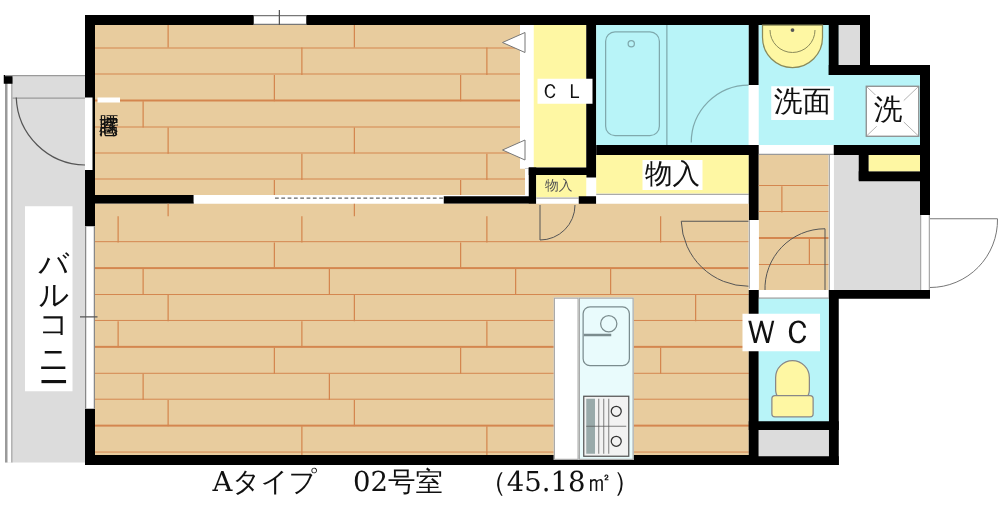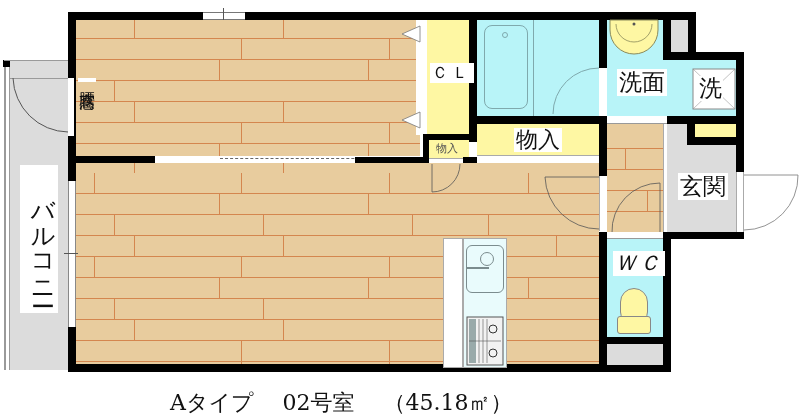--- a/index.html
+++ b/index.html
@@ -201,37 +201,36 @@
   <svg style="left:612px;top:183px;" width="50" height="52">
     <path d="M48 0 A 48 48 0 0 0 0 50" fill="none" stroke="#555" stroke-width="0.8"></path>
     <line x1="48" y1="0" x2="48" y2="50" stroke="#555" stroke-width="0.8"></line>
   </svg>
 
   <div class="abs gray" style="left:667px;top:124px;width:69px;height:112px;"></div>
   <div class="abs white" style="left:663px;top:124px;width:4px;height:112px;border-left:1px solid #aaa;"></div>
   <div class="abs wall" style="left:687px;top:116px;width:8px;height:28px;"></div>
   <div class="abs wall" style="left:687px;top:137px;width:57px;height:8px;"></div>
   <div class="abs yellow" style="left:695px;top:124px;width:41px;height:13px;"></div>
-  <div class="label" style="left:678px;top:173px;font-size:23px;padding:2px 2px;">玄関</div>
   <div class="abs white" style="left:736px;top:172px;width:8px;height:60px;border-left:1px solid #aaa;border-right:1px solid #aaa;"></div>
   <svg style="left:744px;top:174px;" width="56" height="58">
     <line x1="0" y1="1" x2="54" y2="1" stroke="#777" stroke-width="0.8"></line>
     <path d="M54 1 A 54 54 0 0 1 0 56" fill="none" stroke="#777" stroke-width="0.8"></path>
   </svg>
   <div class="abs wall" style="left:600px;top:232px;width:144px;height:7px;"></div>
 
   <div class="abs wall" style="left:599px;top:232px;width:8px;height:140px;"></div>
   <div class="abs wall" style="left:663px;top:232px;width:8px;height:140px;"></div>
   <div class="abs white" style="left:607px;top:232px;width:56px;height:7px;border-bottom:1px solid #999;"></div>
   <div class="abs aqua" style="left:607px;top:239px;width:56px;height:100px;"></div>
-  <div class="label" style="left:613px;top:251px;font-size:21px;padding:2px 2px;letter-spacing:3px;font-style:italic;">ＷＣ</div>
+  <div class="label" style="left:594px;top:251px;font-size:26px;padding:2px 2px;letter-spacing:3px;">ＷＣ</div>
   <div class="abs" style="left:620px;top:288px;width:28px;height:34px;background:#fef7a3;border:1px solid #888;border-radius:14px 14px 10px 10px;"></div>
   <div class="abs" style="left:617px;top:316px;width:34px;height:18px;background:#fef7a3;border:1px solid #888;border-radius:3px;"></div>
   <div class="abs wall" style="left:599px;top:337px;width:72px;height:7px;"></div>
   <div class="abs gray" style="left:607px;top:344px;width:56px;height:22px;"></div>
   <div class="abs wall" style="left:599px;top:365px;width:72px;height:7px;"></div>
 
-  <div class="abs" style="left:170px;top:392px;font-size:22px;color:#111;white-space:nowrap;line-height:1;">
+  <div class="abs" style="left:170px;top:376px;font-size:22px;color:#111;white-space:nowrap;line-height:1;">
     <span>Aタイプ</span>
     <span style="margin-left:22px;">02号室</span>
     <span style="margin-left:22px;">（45.18㎡）</span>
   </div>
 </div>
 
 </body></html>

